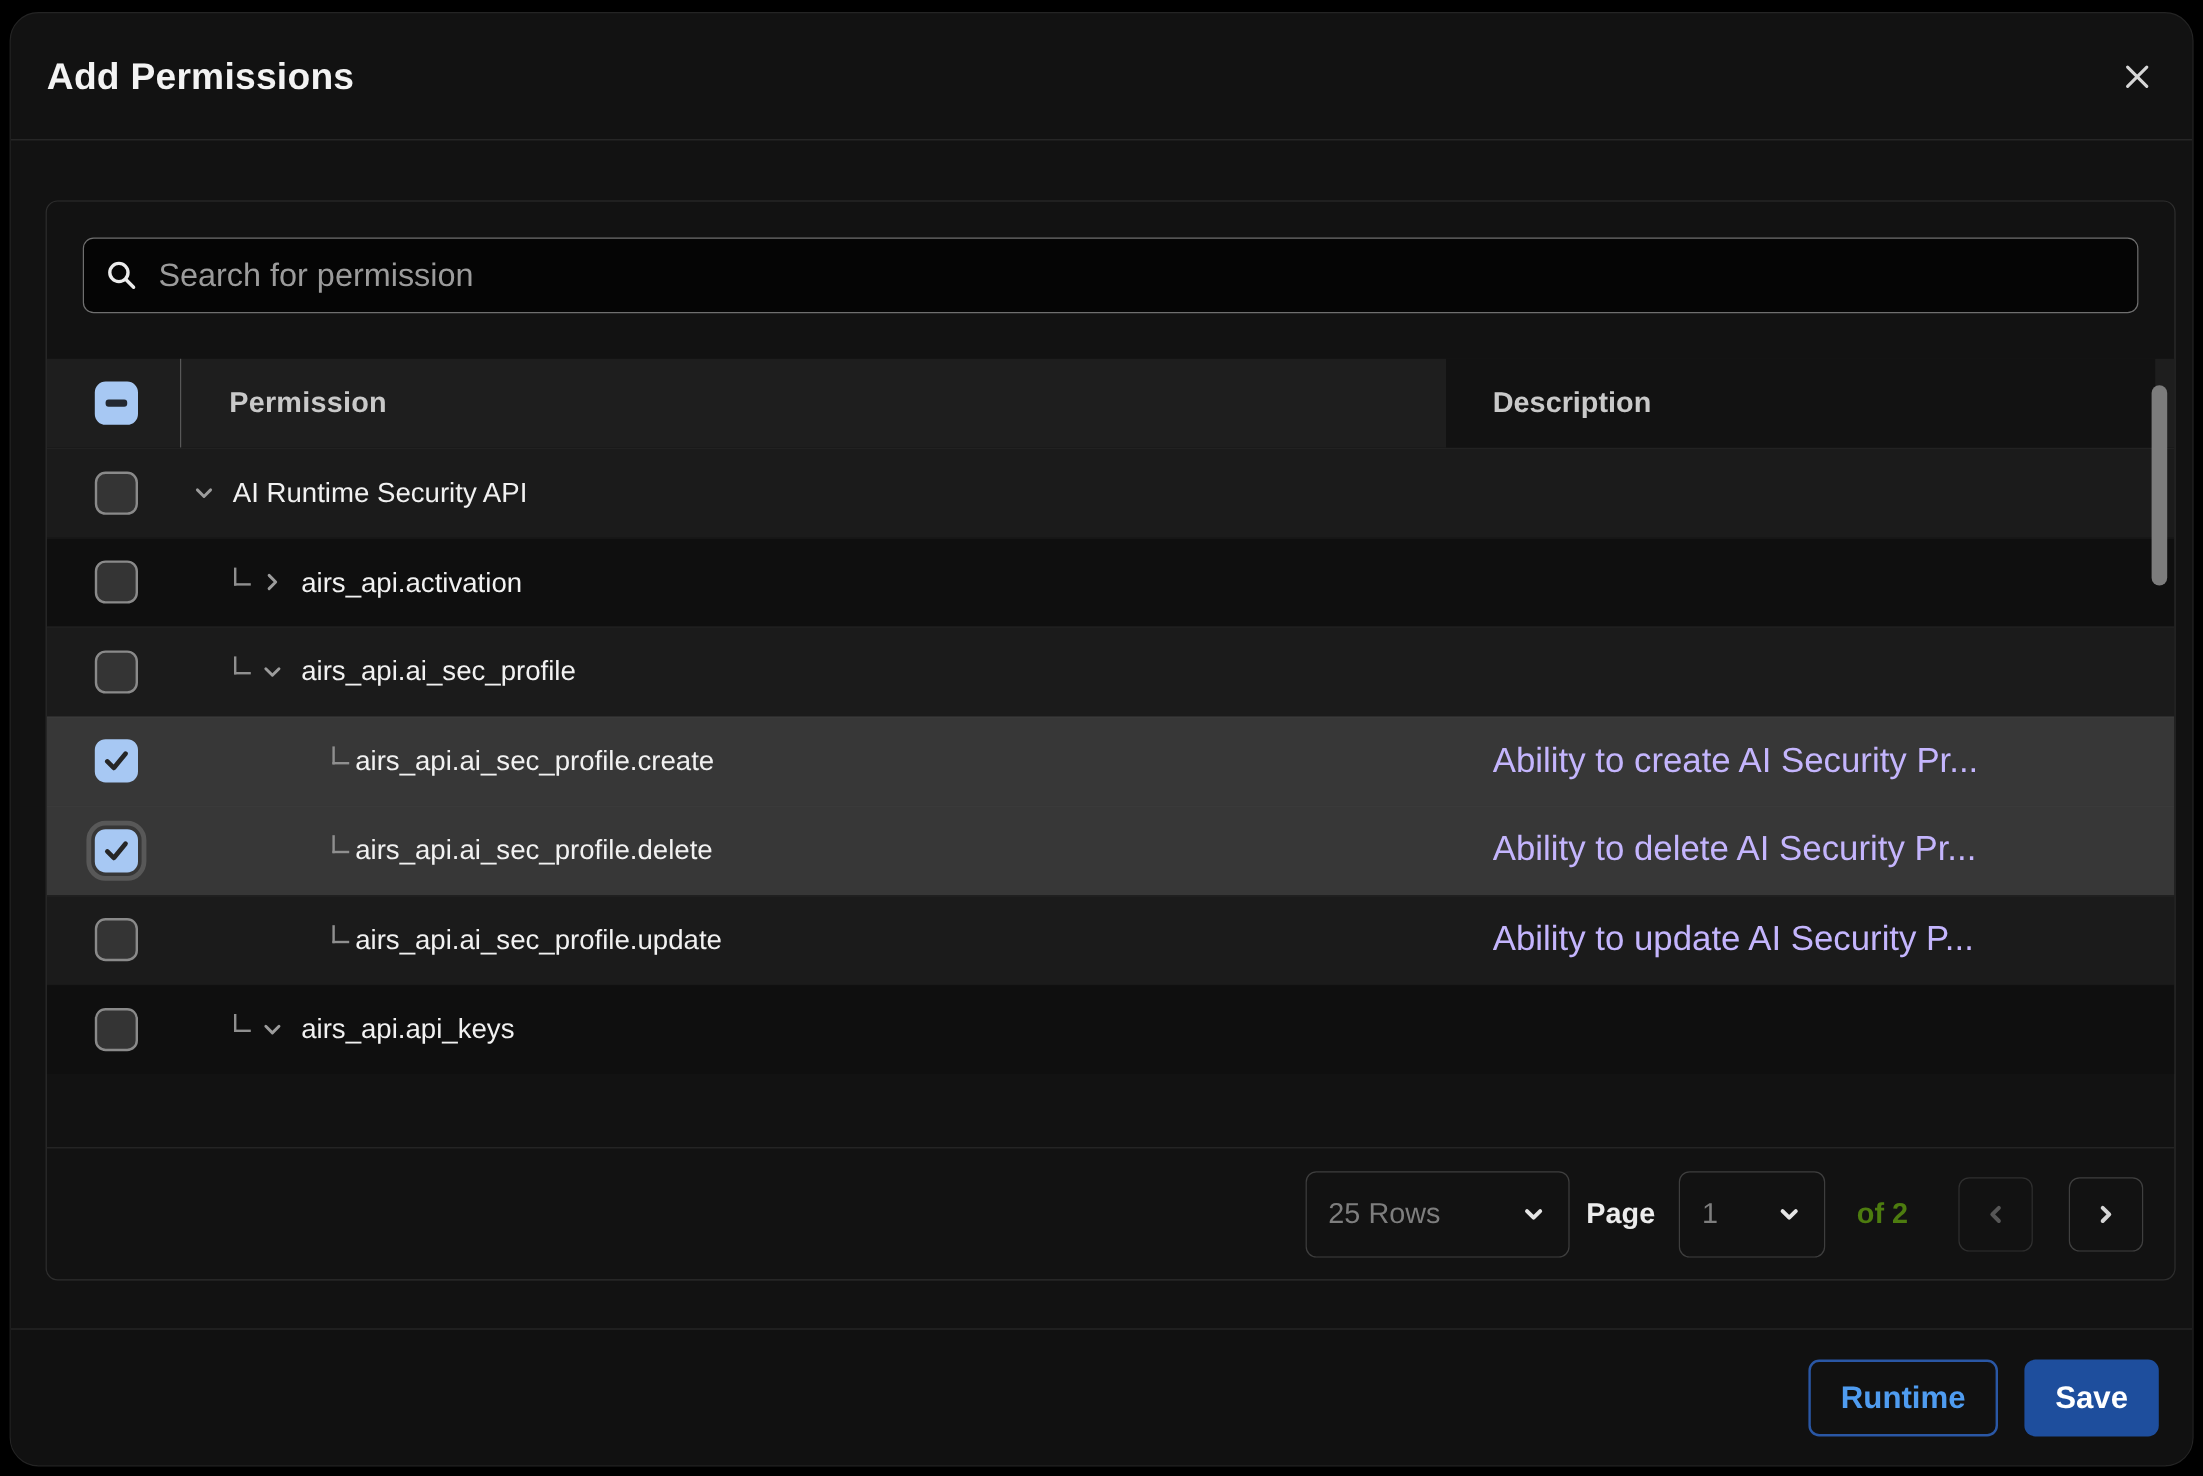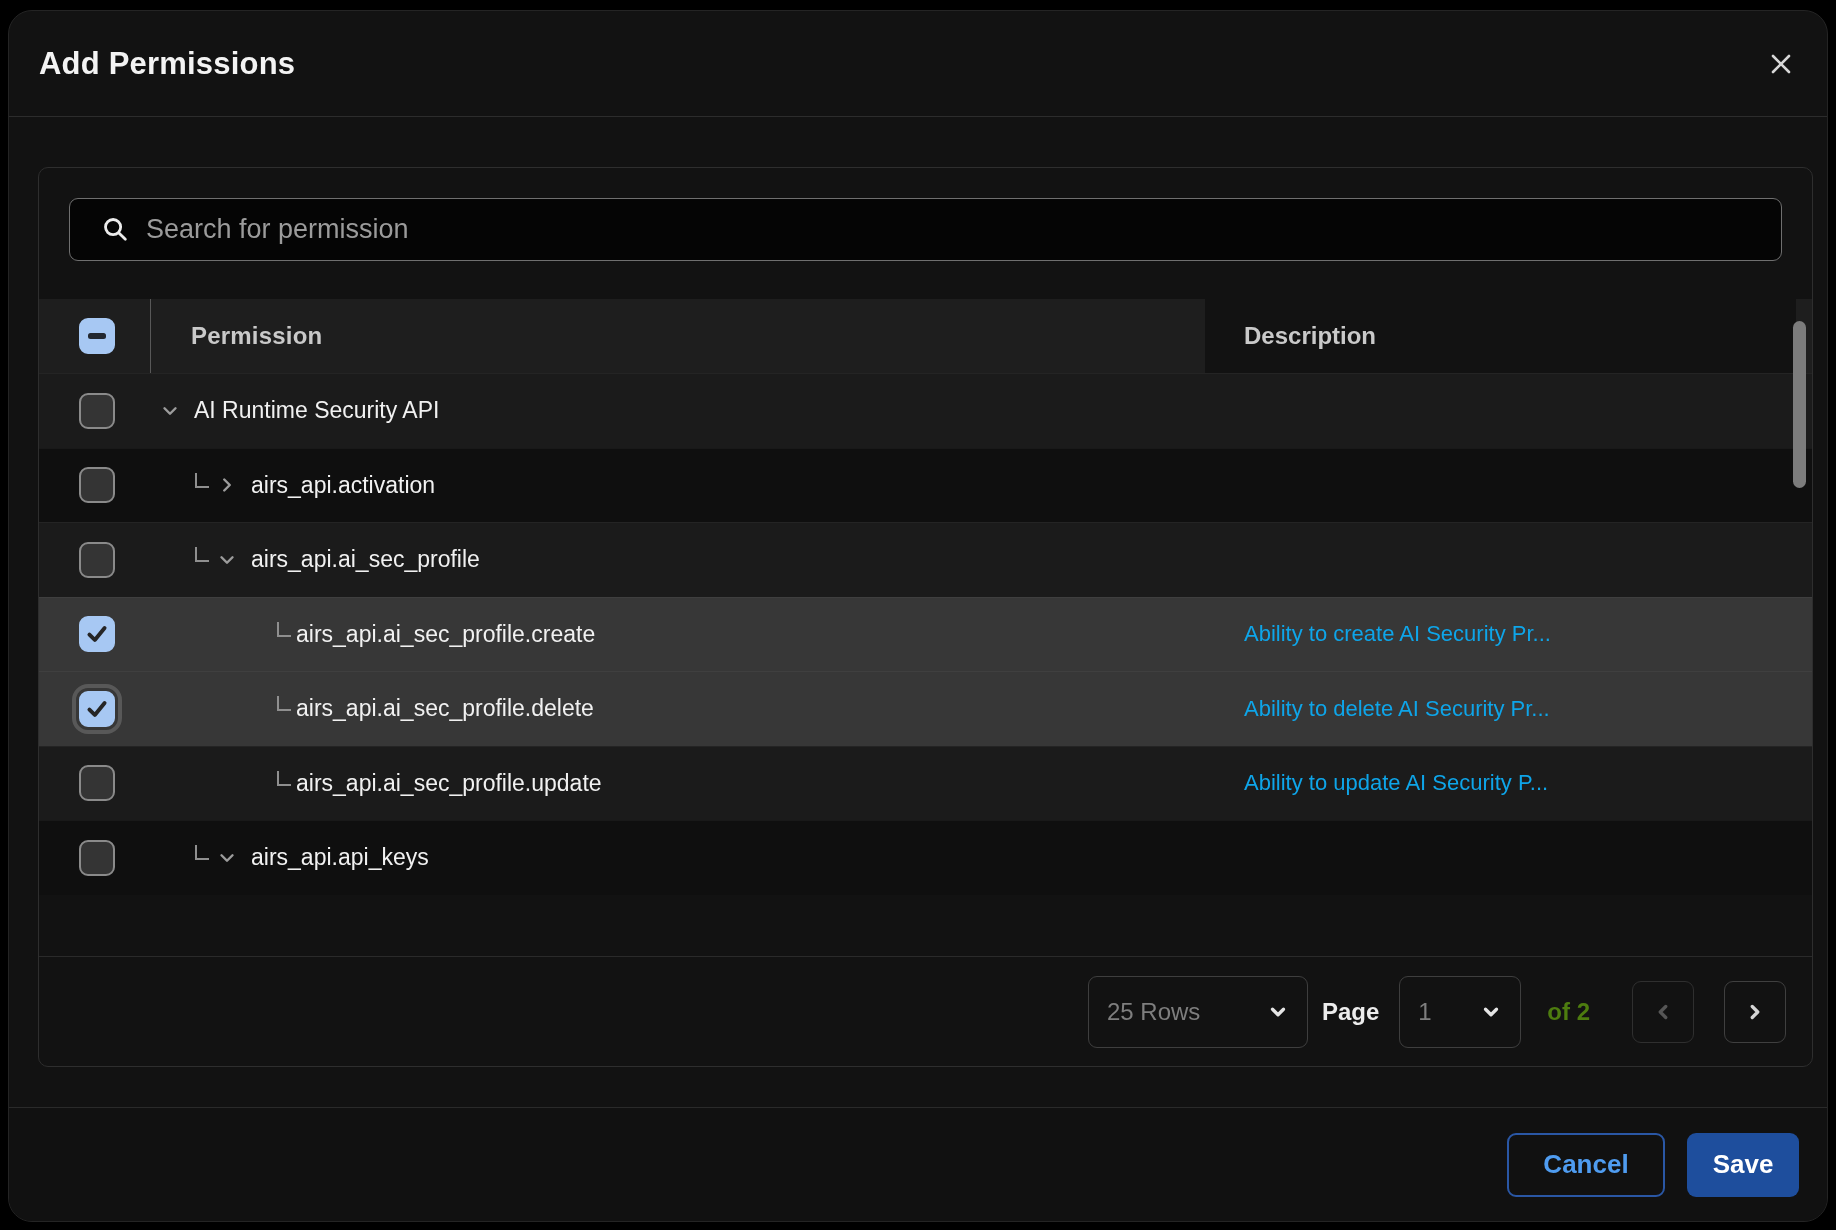--- a/index.html
+++ b/index.html
@@ -16,21 +16,21 @@
   .close-btn{width:44px;height:44px;display:flex;align-items:center;justify-content:center;
     background:none;border:none;cursor:pointer;}
   .close-btn svg{width:32px;height:32px;stroke:#d6d6d6;stroke-width:2.6;stroke-linecap:round;}
 
   
   .modal-body{flex:1;position:relative;}
   .panel{position:absolute;left:29px;right:14px;top:50px;bottom:40px;border:1px solid #2e2e2e;
     border-radius:10px;display:flex;flex-direction:column;overflow:hidden;}
 
   .search{margin:30px 30px 0 30px;height:63px;flex:none;border:1.5px solid #6f6f6f;border-radius:9px;
-    background:#050505;display:flex;align-items:center;padding:0 32px;gap:14px;}
+    background:#050505;display:flex;align-items:center;padding:0 18px;gap:14px;}
   .search svg{width:28px;height:28px;flex:none;stroke:#ececec;stroke-width:2.4;fill:none;stroke-linecap:round;}
   .search input{flex:1;background:transparent;border:none;outline:none;color:#eeeeee;font-size:27px;
     font-family:"Liberation Sans", sans-serif;}
   .search input::placeholder{color:#9b9b9b;}
 
   
   .thead{margin-top:38px;height:74px;flex:none;background:#1e1e1e;position:relative;
     display:flex;align-items:center;}
   .cb-cell{width:112px;flex:none;height:100%;display:flex;align-items:center;padding-left:40px;}
   .thead .cb-cell{border-right:1px solid #585858;}
@@ -50,21 +50,21 @@
   .level-1 .perm-cell{padding-left:44px;}
   .level-2 .perm-cell{padding-left:126px;}
   .connector{width:14px;height:15px;flex:none;border-left:2.5px solid #8f8f8f;
     border-bottom:2.5px solid #8f8f8f;transform:translateY(-5px);}
   .level-1 .connector{margin-right:6px;}
   .level-2 .connector{margin-right:5px;}
   .expander{width:24px;height:24px;flex:none;display:flex;align-items:center;justify-content:center;margin-right:12px;}
   .expander svg{width:22px;height:22px;stroke:#9c9c9c;stroke-width:2.2;fill:none;stroke-linecap:round;stroke-linejoin:round;}
   .expander.right svg{transform:rotate(-90deg);}
   .desc-cell{position:absolute;left:1205px;right:60px;top:0;bottom:0;display:flex;align-items:center;
-    font-size:22px;color:#0ea5e9;white-space:nowrap;overflow:hidden;}
+    font-size:29px;color:#c4b5fd;white-space:nowrap;overflow:hidden;}
 
   
   .checkbox{width:36px;height:36px;flex:none;border-radius:9px;background:#343434;
     border:2.5px solid #8a8a8a;display:flex;align-items:center;justify-content:center;cursor:pointer;}
   .checkbox .check{display:none;width:26px;height:26px;stroke:#262626;stroke-width:3.6;fill:none;
     stroke-linecap:round;stroke-linejoin:round;}
   .checkbox.checked{background:var(--checkbox-blue,#a7c8f3);border-color:var(--checkbox-blue,#a7c8f3);}
   .checkbox.checked .check{display:block;}
   .checkbox.focused{outline:4px solid #585858;outline-offset:3px;}
   .checkbox.indeterminate{background:var(--checkbox-blue,#a7c8f3);border-color:var(--checkbox-blue,#a7c8f3);}
@@ -279,17 +279,17 @@
           <svg viewBox="0 0 20 20">
             <polyline points="7.5,5 12.5,10 7.5,15"></polyline>
           </svg>
         </button>
       </div>
 
     </div>
   </div>
 
   <div class="modal-footer">
-    <button class="btn btn-cancel">Cancel</button>
+    <button class="btn btn-cancel">Runtime</button>
     <button class="btn btn-save">Save</button>
   </div>
 
 </div>
 
 </body></html>

